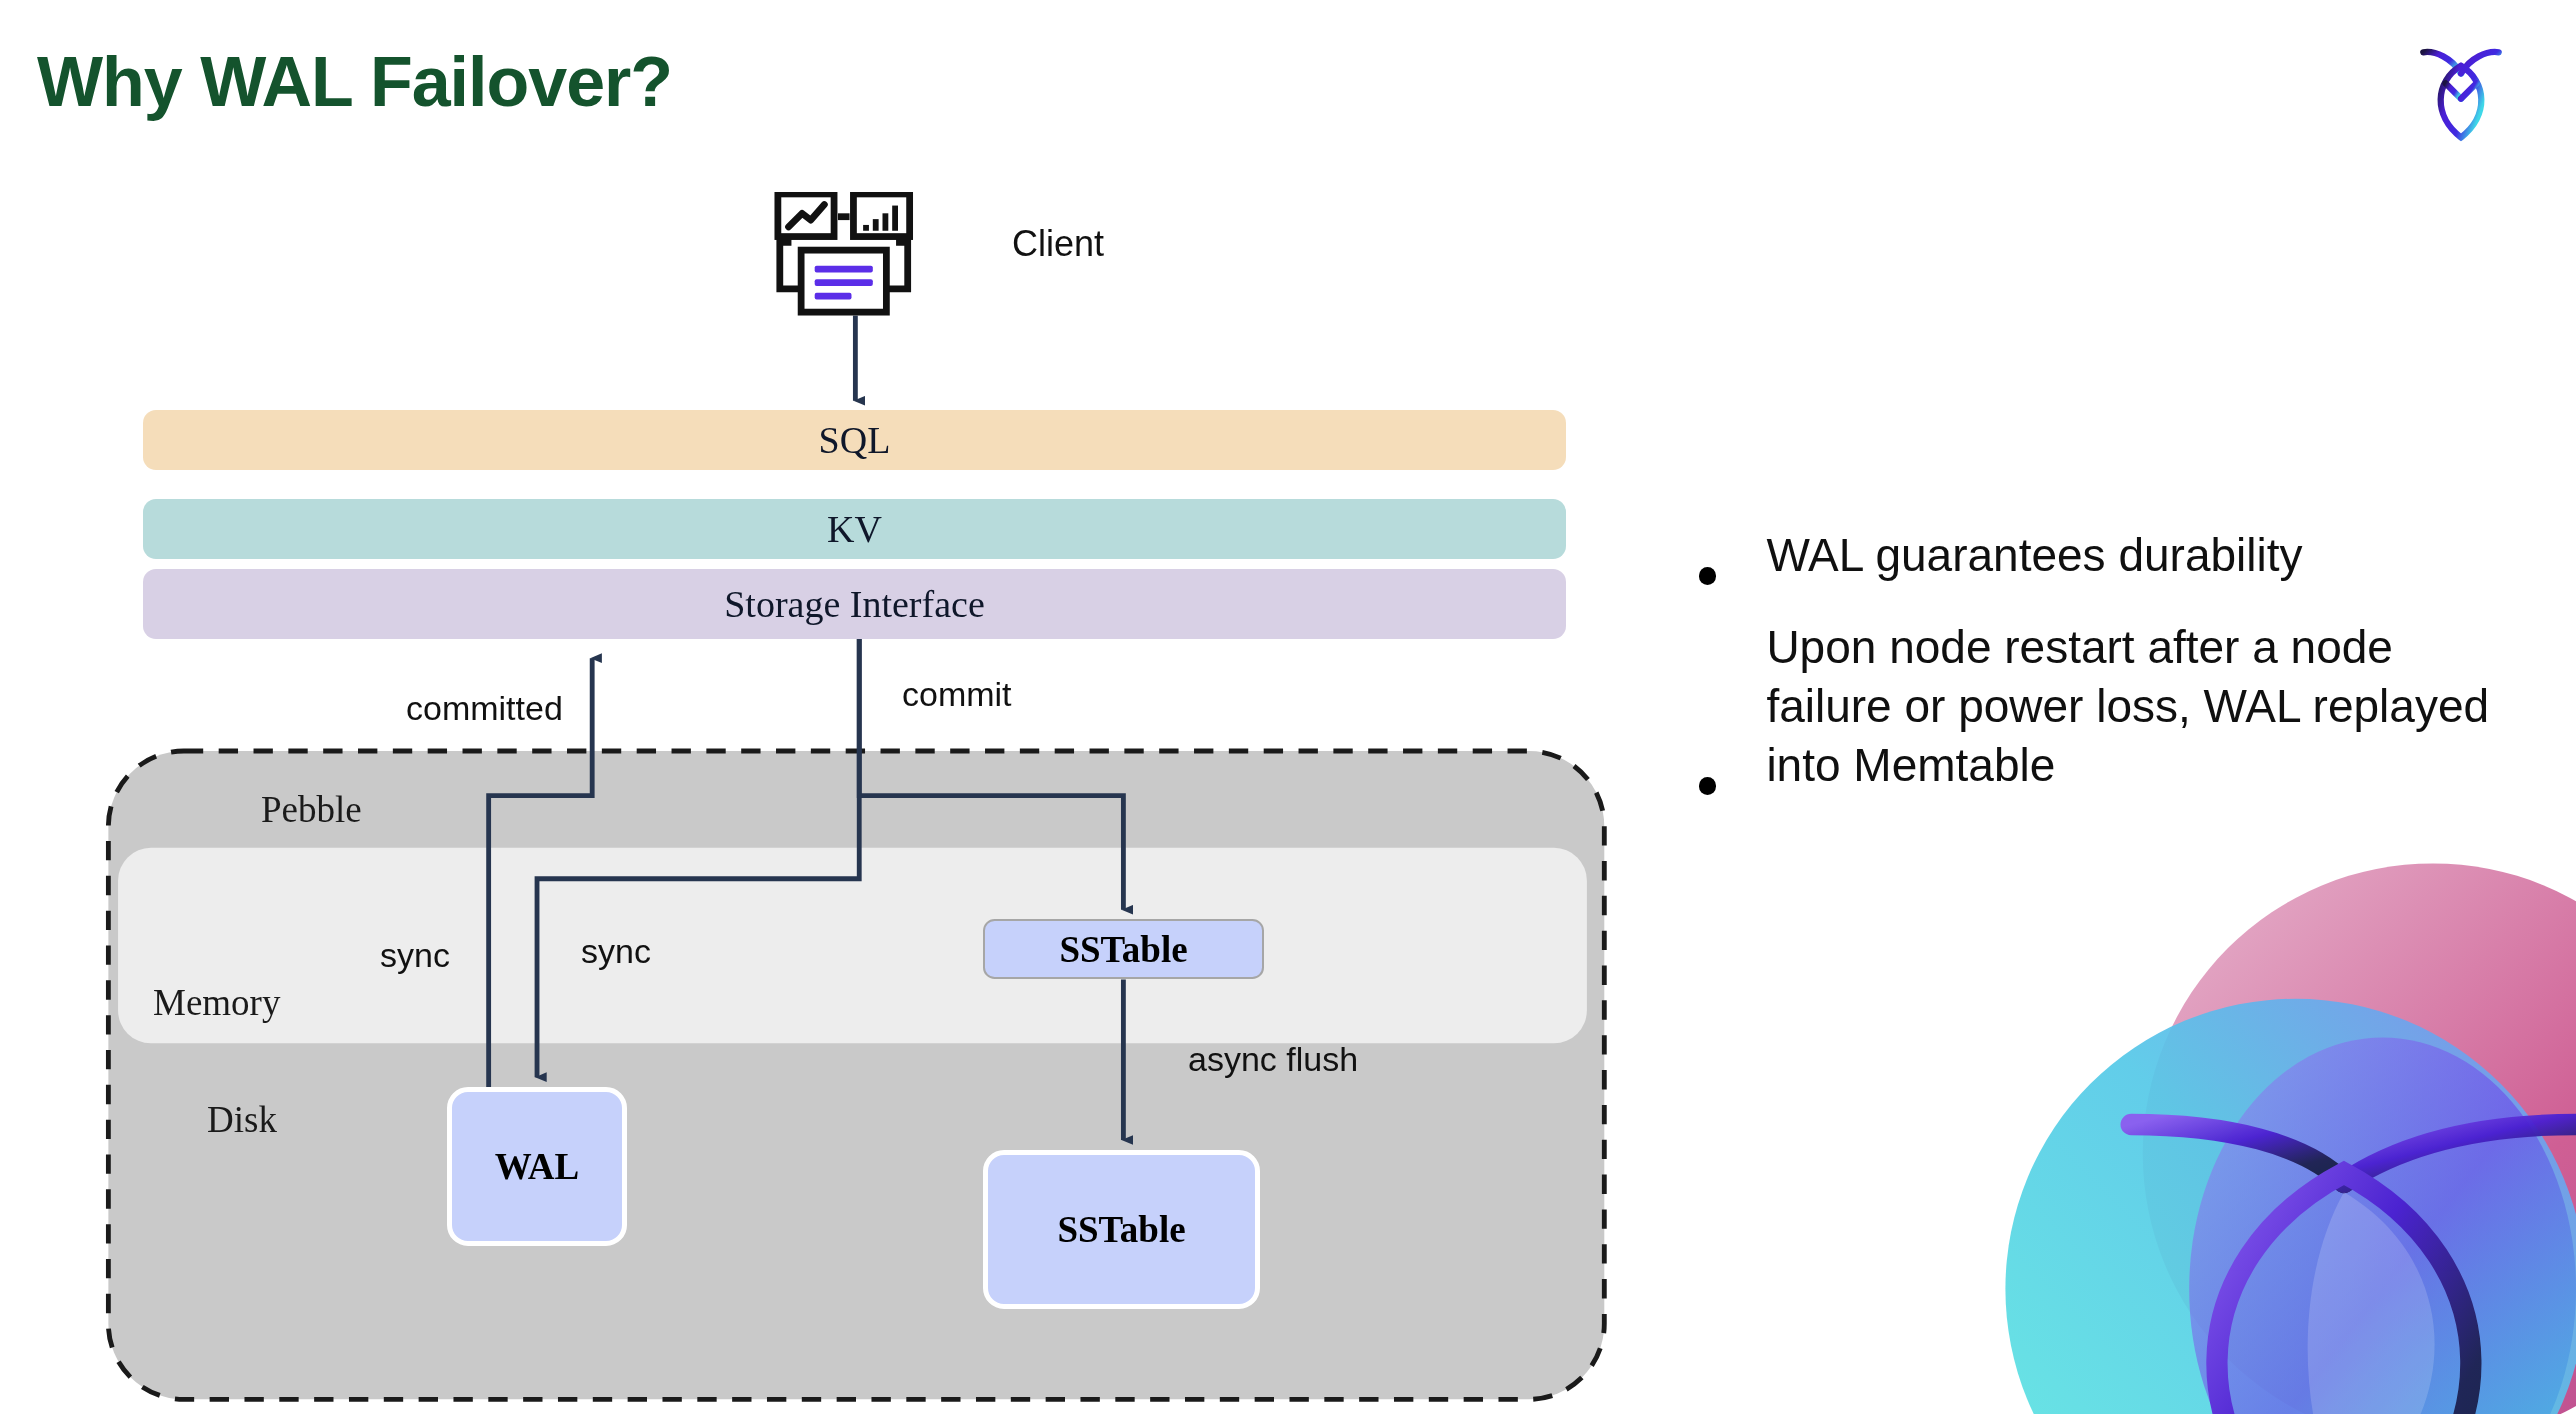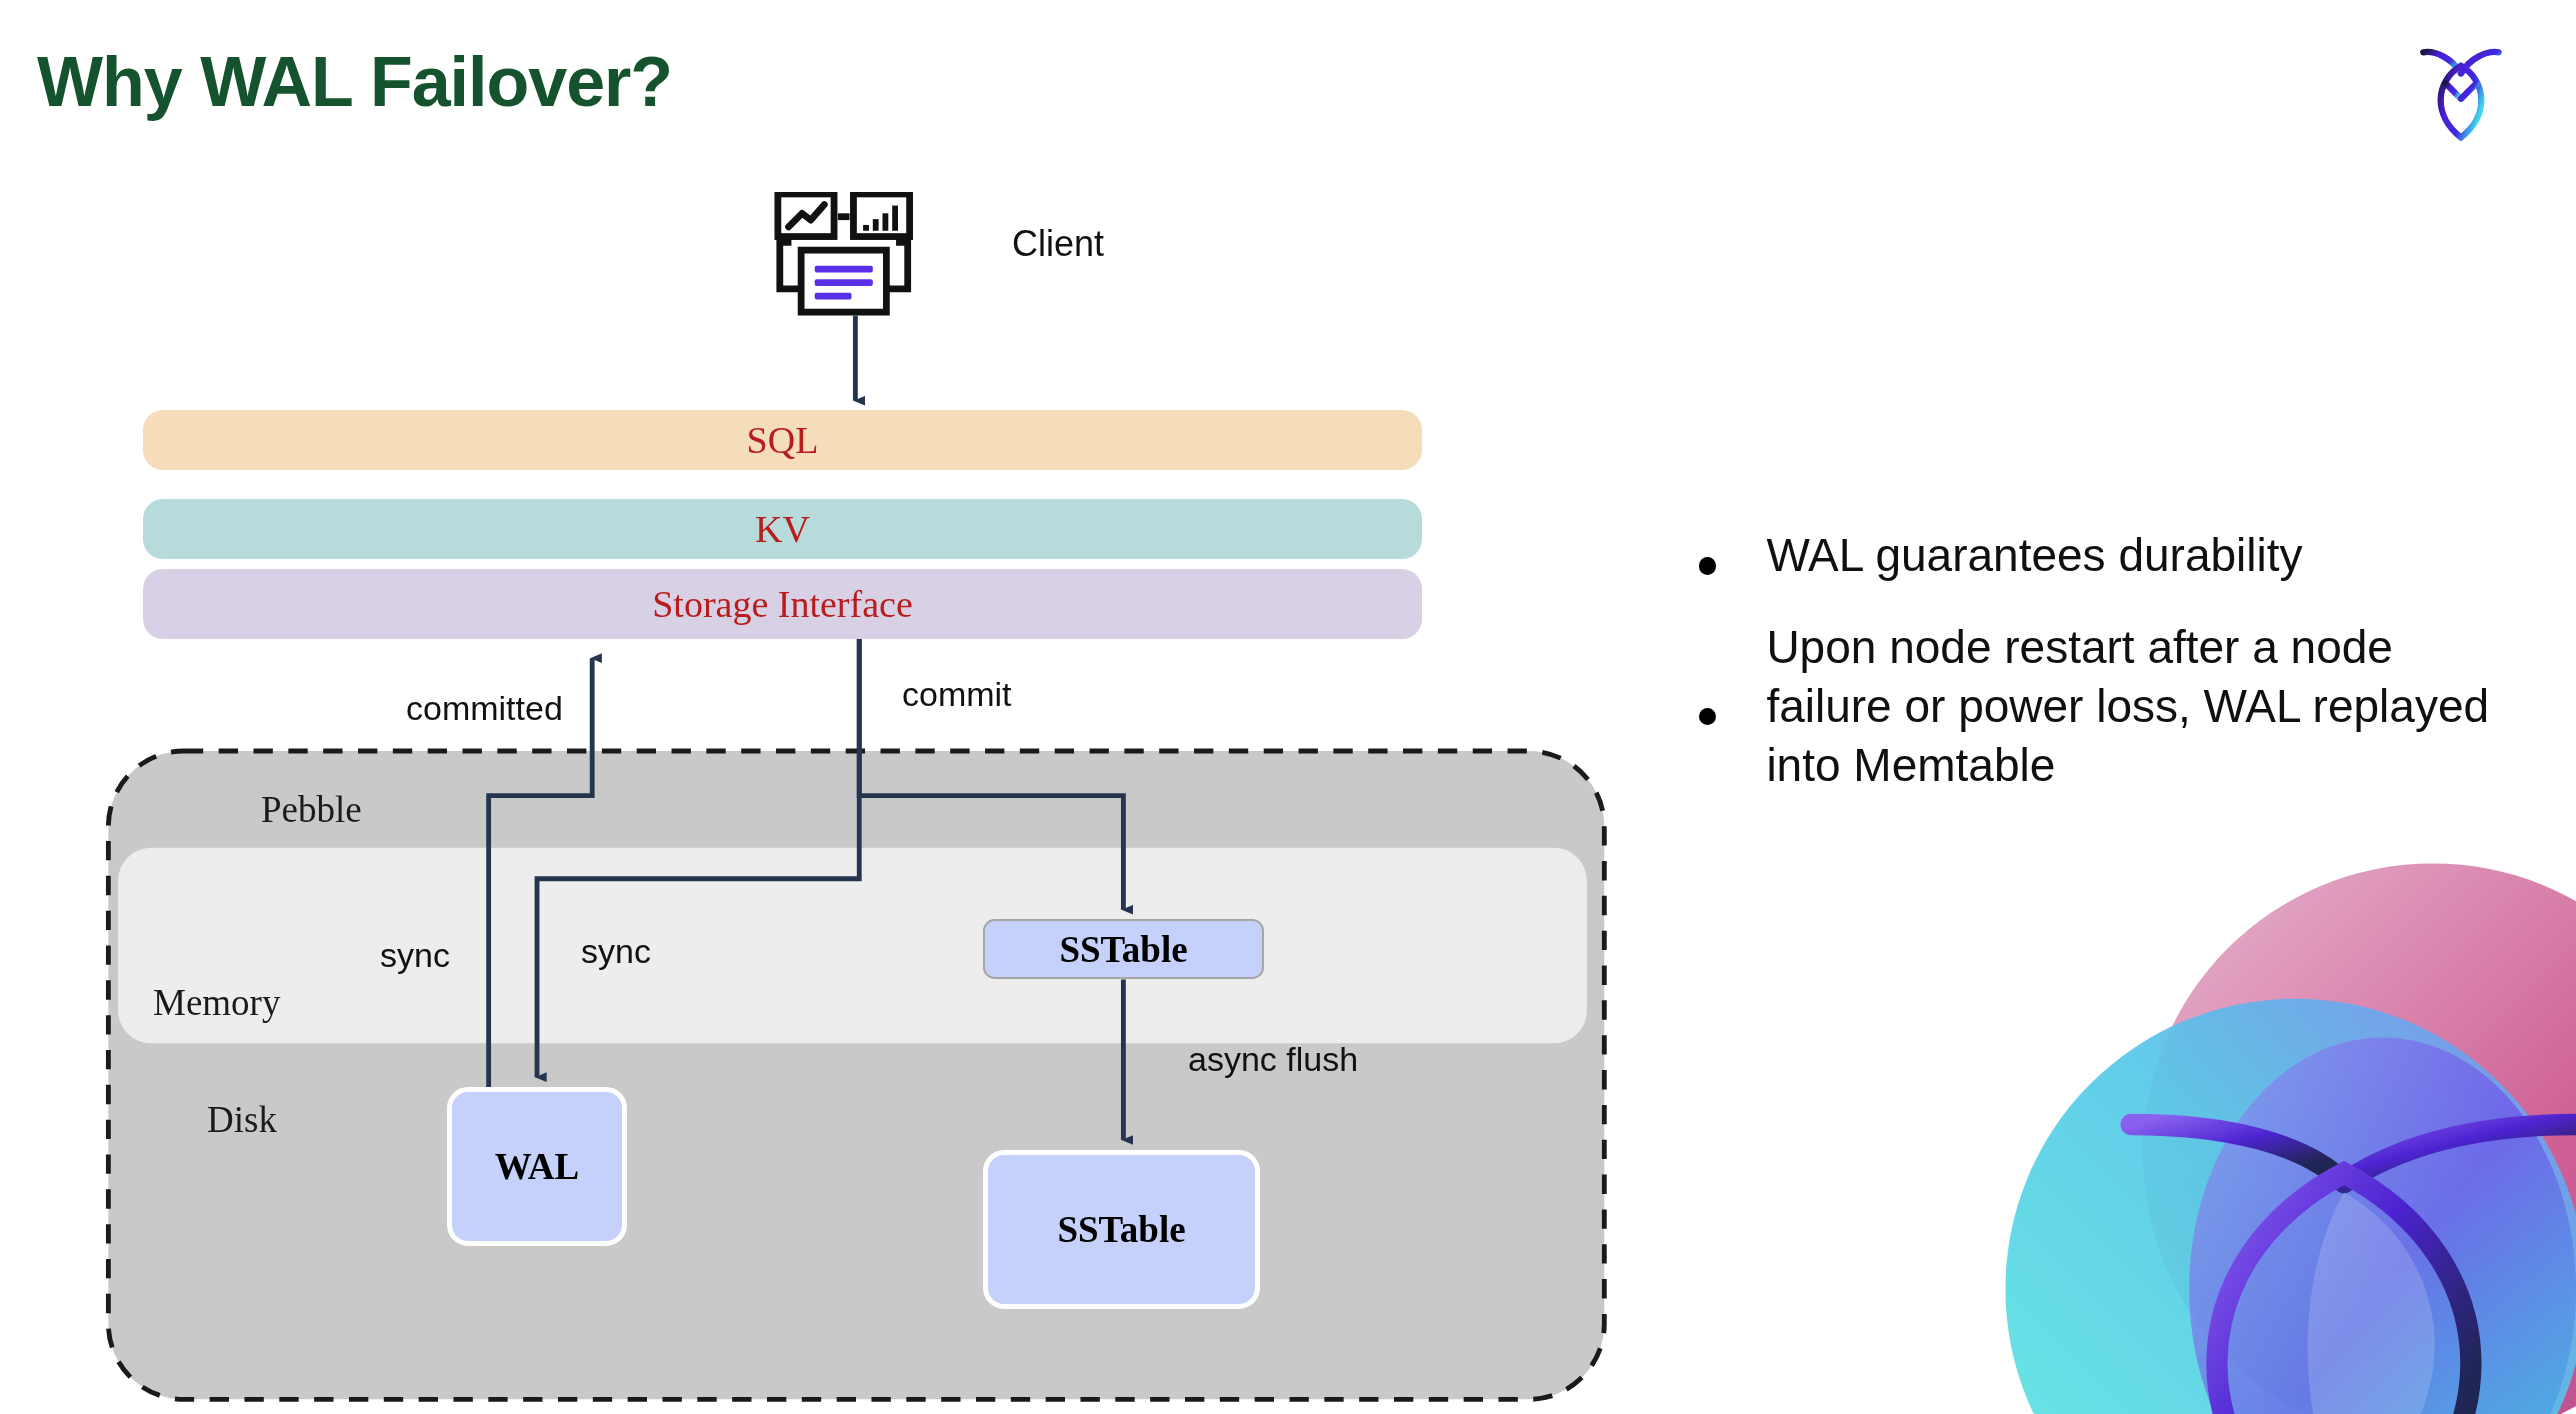--- a/index.html
+++ b/index.html
@@ -80,29 +80,29 @@
     font-family: "Liberation Sans", sans-serif;
     font-size: 36px;
     color: #111111;
     white-space: nowrap;
   }
 
   
   .layer-bar {
     position: absolute;
     left: 143px;
-    width: 1279px;
+    width: 1423px;
     height: 60px;
-    border-radius: 20px;
+    border-radius: 13px;
     display: flex;
     align-items: center;
     justify-content: center;
     font-family: "Liberation Serif", serif;
     font-size: 38px;
-    color: #b91c1c;
+    color: #0f172a;
   }
   #bar-sql { top: 410px; }
   #bar-kv  { top: 499px; }
   #bar-storage { top: 569px; height: 70px; }
 
   
   .edge-label {
     position: absolute;
     font-family: "Liberation Sans", sans-serif;
     font-size: 34px;
@@ -169,21 +169,21 @@
 
   
   #bullets {
     position: absolute;
     left: 1699px;
     top: 526px;
     width: 803px;
   }
   .bullet-row {
     display: flex;
-    align-items: center;
+    align-items: flex-end;
     margin-bottom: 33px;
   }
   .bullet-dot {
     flex: 0 0 auto;
     width: 17.4px;
     height: 17.4px;
     border-radius: 50%;
     background: #000000;
     margin-top: 21px;
     margin-right: 50px;

